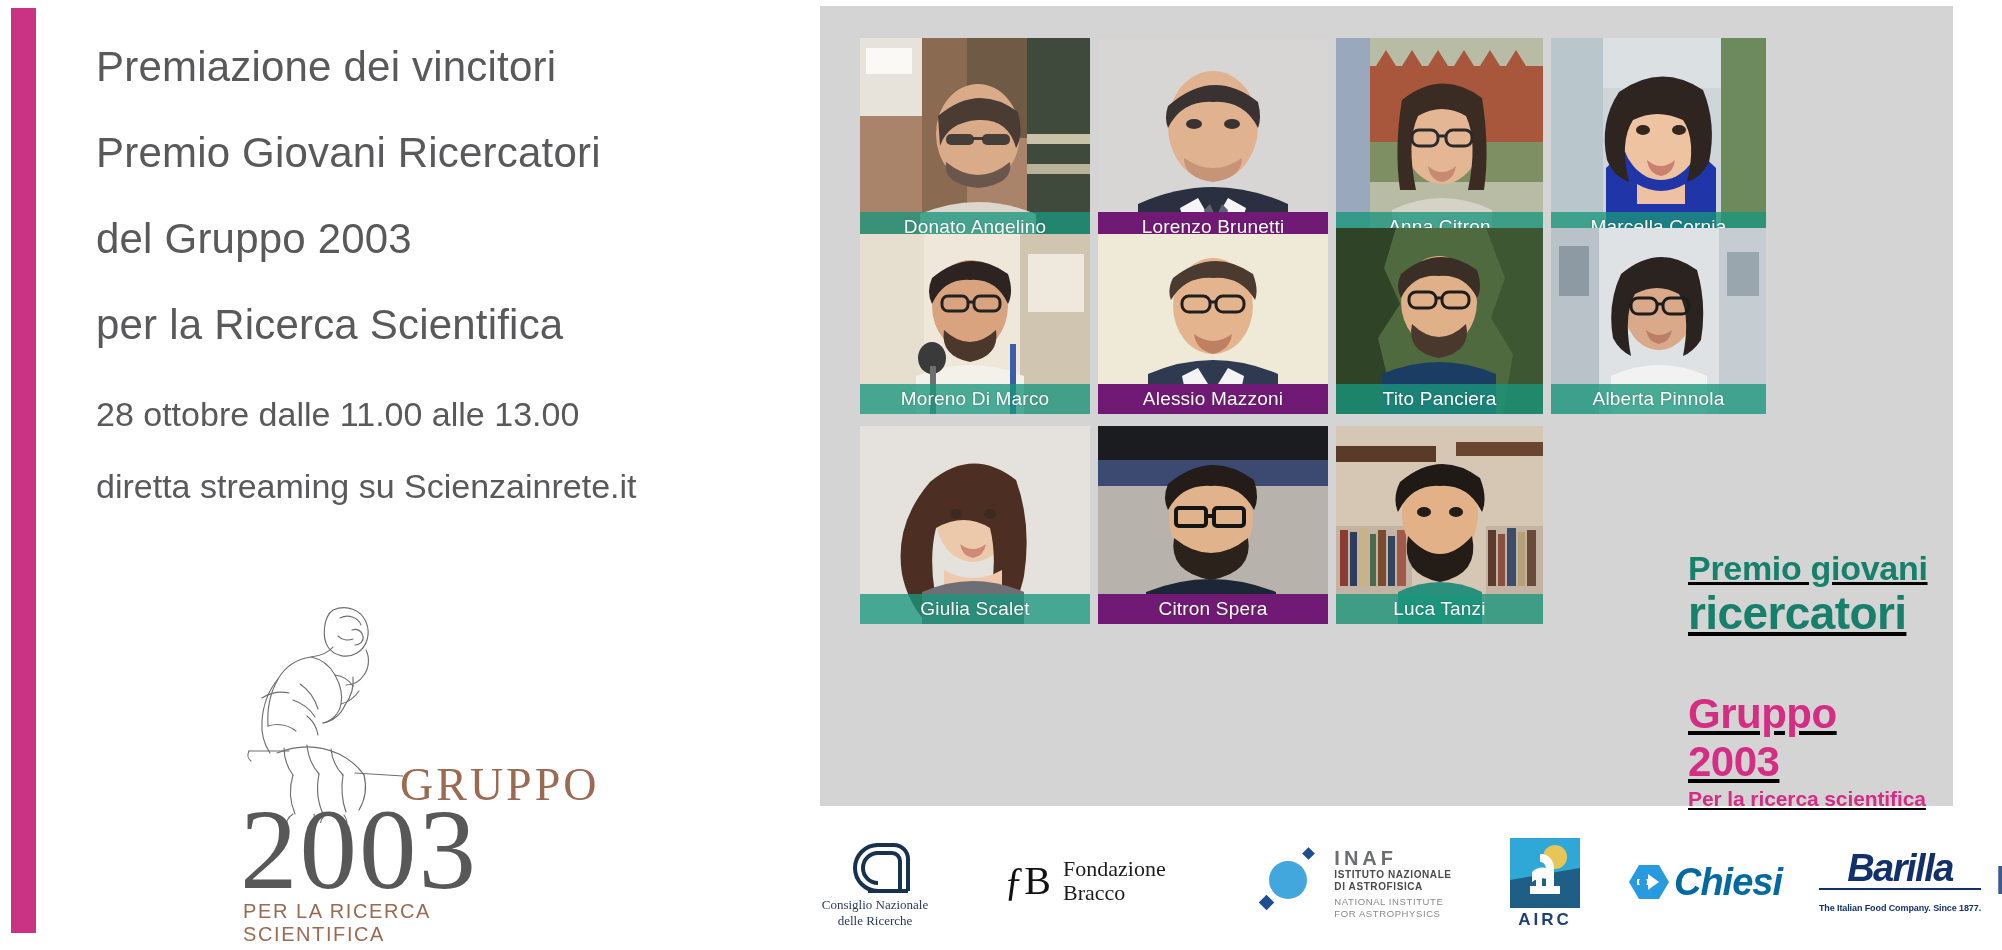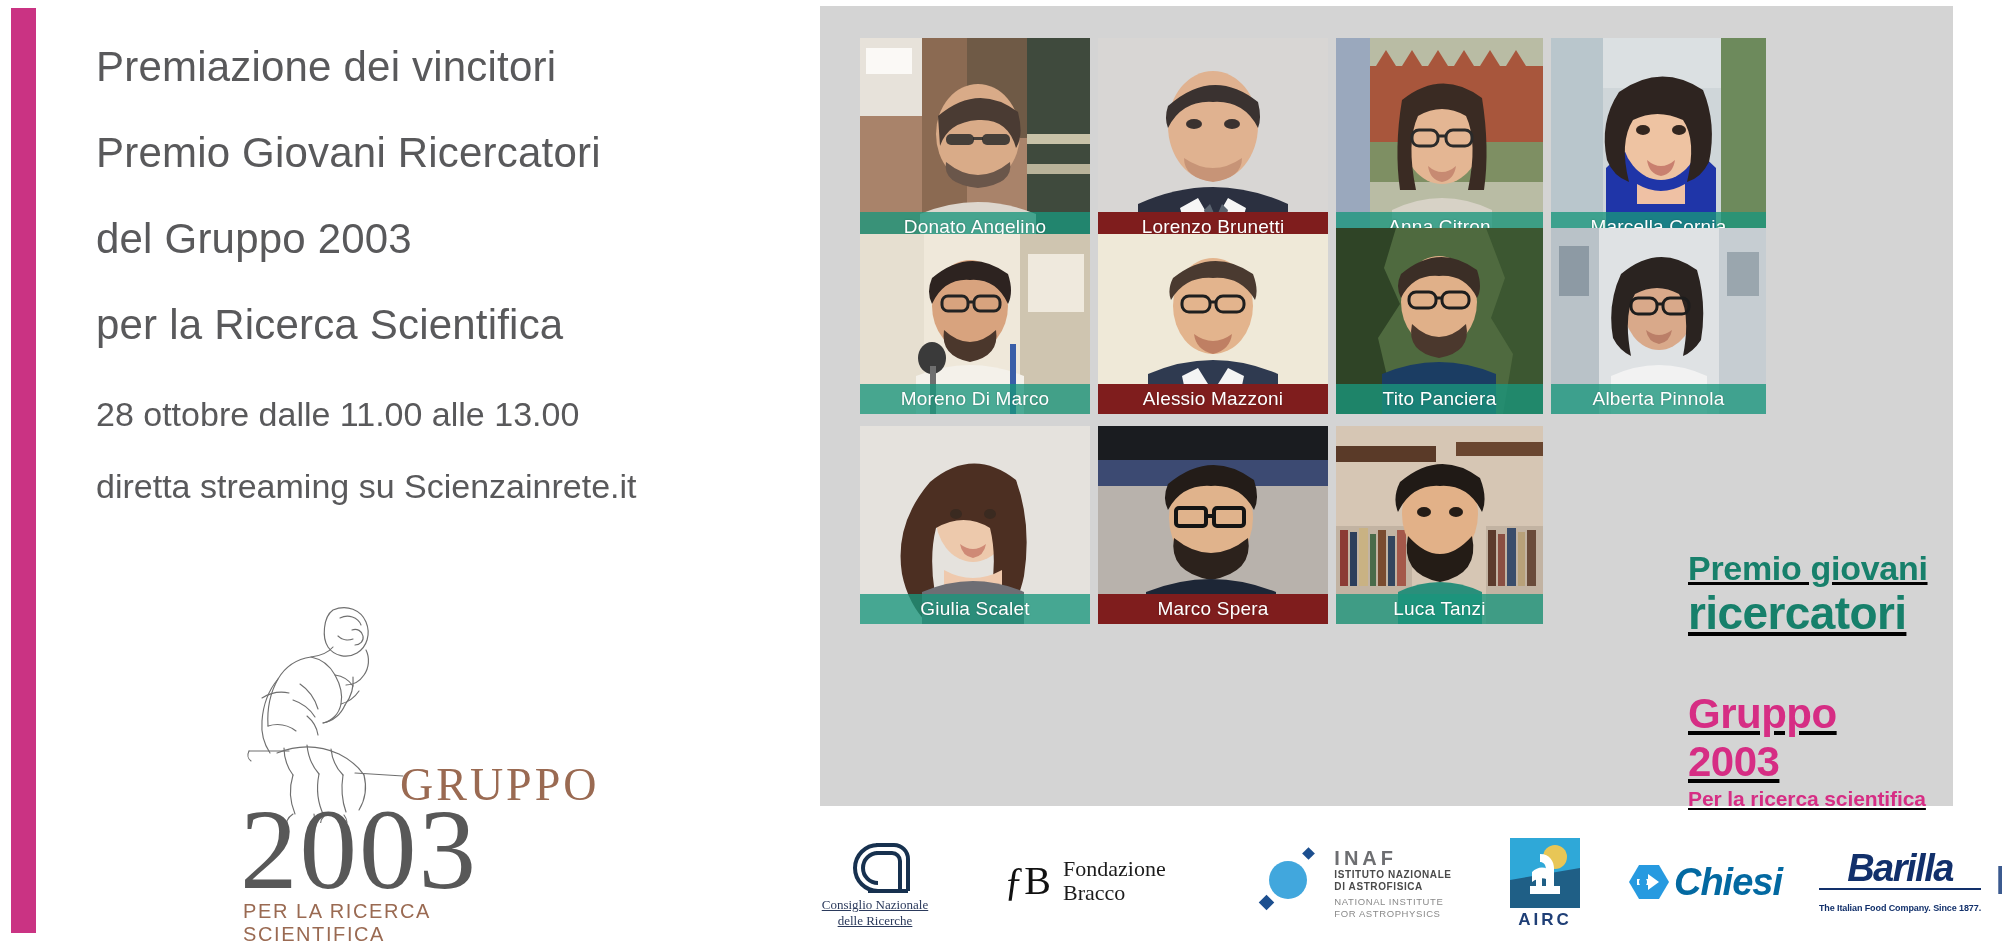--- a/index.html
+++ b/index.html
@@ -47,38 +47,38 @@
     position:absolute;left:820px;top:6px;width:1133px;height:800px;
     background:#d4d4d4;
   }
   .photo-card{position:absolute;overflow:hidden;background:#bdbdbd;}
   .photo-img{position:absolute;left:0;top:0;width:100%;height:100%;}
   .name-bar{
     position:absolute;left:0;bottom:0;width:100%;height:30px;
     background:rgba(26,150,124,.78);
     display:flex;align-items:center;justify-content:center;
   }
-  .name-bar.opaque{background:#7f1d1d;}
+  .name-bar.opaque{background:#701a75;}
   .name-text{
     color:#ffffff;font-size:19px;font-weight:400;letter-spacing:.2px;
     white-space:nowrap;text-shadow:0 0 2px rgba(0,0,0,.25);
   }
 
   
   #award{position:absolute;left:1688px;top:548px;width:250px;text-decoration:underline;}
   #award-l1{color:#17806b;font-size:34px;font-weight:bold;line-height:40px;letter-spacing:-.3px;}
   #award-l2{color:#17806b;font-size:46px;font-weight:bold;line-height:50px;letter-spacing:-.6px;}
   #award-l3{color:#d62d84;font-size:42px;font-weight:bold;line-height:48px;margin-top:52px;letter-spacing:-.5px;}
   #award-l4{color:#d62d84;font-size:21px;font-weight:bold;line-height:26px;letter-spacing:-.1px;}
 
   
   #sponsors{position:absolute;left:800px;top:822px;width:1190px;height:126px;}
   .sponsor{position:absolute;display:flex;flex-direction:column;align-items:center;justify-content:center;}
 
-  .cnr-text{color:#2b3a5c;font-size:13px;line-height:16px;text-align:left;font-family:"Liberation Serif",serif;text-decoration:underline;}
+  .cnr-text{color:#2b3a5c;font-size:13px;line-height:16px;text-align:left;font-family:"Liberation Serif",serif;}
   .bracco-fb{font-family:"Liberation Serif",serif;font-size:40px;color:#111;line-height:40px;}
   .bracco-name{font-family:"Liberation Serif",serif;font-size:22px;line-height:24px;color:#1b1b1b;}
   .inaf-title{color:#6d6e71;font-size:20px;font-weight:bold;letter-spacing:4px;line-height:22px;}
   .inaf-sub1{color:#4a4a4a;font-size:10px;font-weight:bold;letter-spacing:.6px;line-height:12px;}
   .inaf-sub2{color:#8a8a8a;font-size:9.5px;letter-spacing:.6px;line-height:12px;}
   .airc-word{color:#1f3f76;font-size:17px;font-weight:bold;letter-spacing:3px;}
   .chiesi-word{color:#0369a1;font-size:38px;font-style:italic;font-weight:bold;letter-spacing:-1px;}
   .barilla-word{color:#12306b;font-size:38px;font-style:italic;font-weight:bold;letter-spacing:-1.5px;line-height:38px;}
   .barilla-tag{color:#12306b;font-size:9px;font-weight:bold;letter-spacing:-.1px;border-top:2px solid #12306b;padding-top:13px;margin-top:1px;}
   .fenda-word{color:#3b5a8f;font-size:40px;font-weight:400;letter-spacing:1px;}
@@ -333,21 +333,21 @@
         <rect x="0" y="34" width="230" height="26" fill="#3c4a72"></rect>
         <ellipse cx="113" cy="92" rx="42" ry="50" fill="#e0b38c"></ellipse>
         <path d="M70 58 q43,-36 86,-4 q6,18 0,30 q-14,-26 -43,-24 q-29,-2 -43,24 q-6,-12 0,-26 z" fill="#231c18"></path>
         <rect x="78" y="82" width="30" height="18" rx="3" fill="none" stroke="#141414" stroke-width="4"></rect>
         <rect x="116" y="82" width="30" height="18" rx="3" fill="none" stroke="#141414" stroke-width="4"></rect>
         <line x1="108" y1="90" x2="116" y2="90" stroke="#141414" stroke-width="4"></line>
         <path d="M76 112 q37,30 74,0 q6,34 -37,42 q-43,-8 -37,-42 z" fill="#2c221c"></path>
         <path d="M48 166 q65,-26 130,0 l0,32 l-130,0 z" fill="#1d2636"></path>
       </svg>
       <div class="name-bar opaque">
-        <span class="name-text">Marco Spera</span>
+        <span class="name-text">Citron Spera</span>
       </div>
     </div>
 
     <div class="photo-card" style="left:516px;top:420px;width:207px;height:198px;">
       <svg class="photo-img" viewBox="0 0 207 198" preserveAspectRatio="none">
         <rect width="207" height="198" fill="#d6c6b4"></rect>
         <rect x="0" y="20" width="100" height="16" fill="#5a3a28"></rect>
         <rect x="120" y="16" width="87" height="14" fill="#6a4630"></rect>
         <rect x="0" y="100" width="76" height="98" fill="#c2b3a2"></rect>
         <g>

